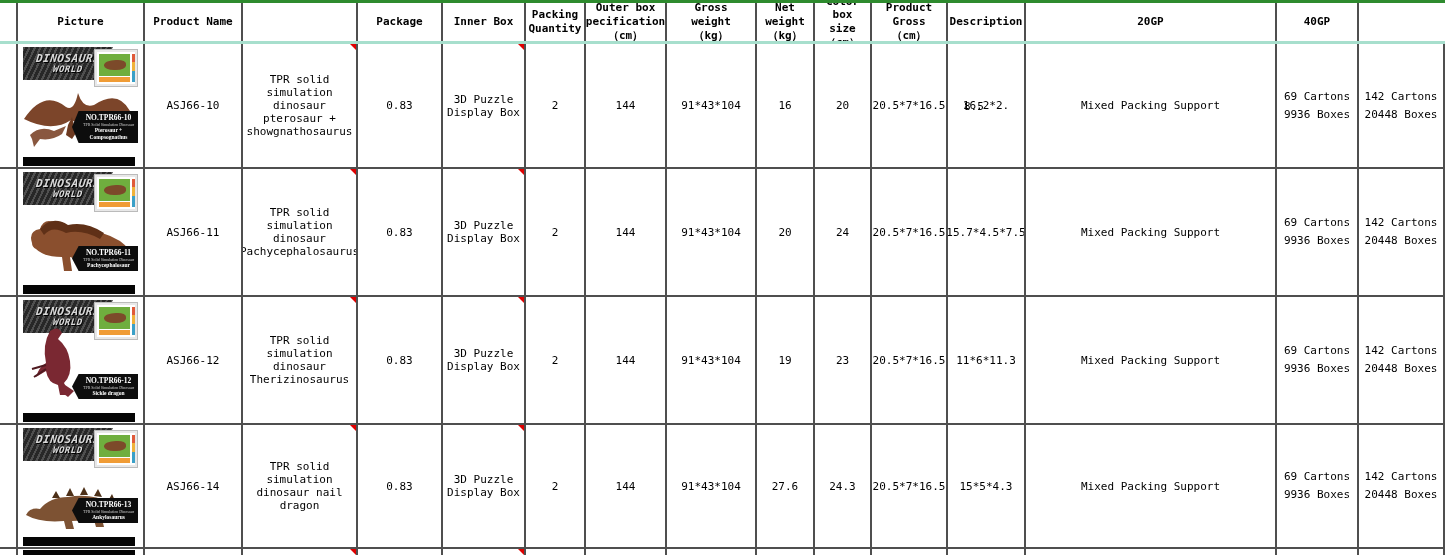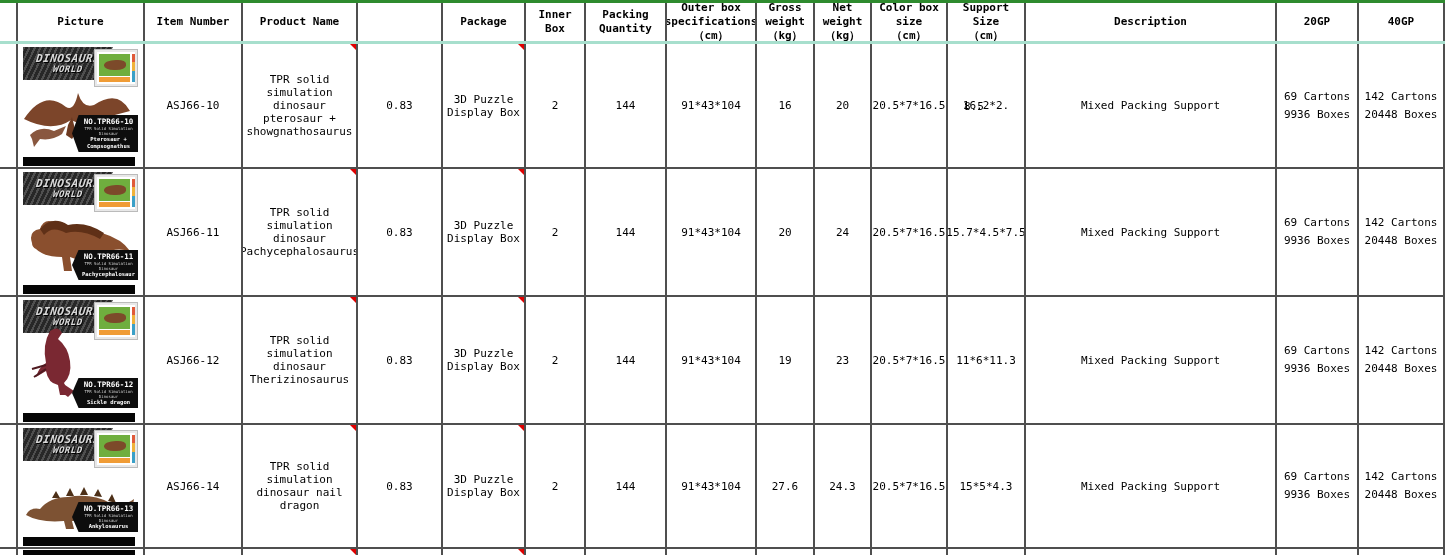--- a/index.html
+++ b/index.html
@@ -28,55 +28,54 @@
     clip-path:polygon(0 0,100% 0,80% 100%,0 100%);
     display:flex; flex-direction:column; align-items:center; justify-content:center; }
   .banner .b1 { font-size:11px; } .banner .b2 { font-size:9px; }
   .banner span { font-style:italic; font-weight:bold; color:#d8d8d8; letter-spacing:.5px; text-shadow:1px 1px 0 #000; line-height:1.05; transform:skewX(-6deg); }
   .minibox { position:absolute; top:6px; right:6px; width:42px; height:36px; background:#fff; border:2px solid #e8e8e8; box-shadow:0 0 0 1px #bbb; }
   .minibox .green { position:absolute; top:2px; left:2px; right:5px; bottom:8px; background:#6fae3e; }
   .minibox .dino-blob { position:absolute; top:8px; left:7px; width:22px; height:10px; background:#7c4a2a; border-radius:60% 40% 50% 50%; }
   .minibox .orange { position:absolute; left:2px; right:5px; bottom:2px; height:5px; background:#f09c36; }
   .minibox .tabs { position:absolute; top:2px; right:0; width:3px; bottom:2px; background:linear-gradient(#e05a3a 0 30%, #f0b23a 30% 60%, #3aa0c8 60% 100%); }
   .dino { position:absolute; left:4px; bottom:14px; }
-  .plabel { position:absolute; right:5px; bottom:15px; width:66px; background:#0d0d0d; color:#fff; padding:2px 2px 2px 9px; clip-path:polygon(10% 0,100% 0,100% 100%,10% 100%,0 50%); text-align:center; }
+  .plabel { position:absolute; right:5px; bottom:24px; width:66px; background:#0d0d0d; color:#fff; padding:2px 2px 2px 9px; clip-path:polygon(10% 0,100% 0,100% 100%,10% 100%,0 50%); text-align:center;font-family:Liberation Serif, serif; }
   .plabel .no { font-size:7.5px; font-weight:bold; line-height:1.2; }
   .plabel .sub { font-size:4px; color:#cfcfcf; line-height:1.3; }
   .plabel .nm { font-size:5.5px; font-weight:bold; line-height:1.25; white-space:pre-line; }
   .botbar { position:absolute; left:5px; right:8px; bottom:1px; height:9px; background:#050505; }
   .stub-bar { position:absolute; left:5px; right:8px; top:1px; height:5px; background:#050505; }
 </style>
 </head>
 <body>
 
 <div id="sheet">
   <div class="top-bar"></div>
 
   <div class="row header">
     <div class="cell">Picture</div>
-    <div class="cell">Item Number</div>
     <div class="cell">Product Name</div>
     <div class="cell"></div>
     <div class="cell">Package</div>
     <div class="cell">Inner Box</div>
     <div class="cell ml">Packing
 Quantity</div>
     <div class="cell ml">Outer box
 specifications
 （cm）</div>
     <div class="cell ml">Gross
 weight
 （kg）</div>
     <div class="cell ml">Net
 weight
 （kg）</div>
     <div class="cell ml">Color box
 size
 （cm）</div>
-    <div class="cell ml">Support Size
+    <div class="cell ml">Product Gross
 （cm）</div>
     <div class="cell">Description</div>
     <div class="cell">20GP</div>
     <div class="cell">40GP</div>
   </div>
 
   <div class="row r1">
     <div class="cell pic">
       <div class="banner">
         <span class="b1">DINOSAURS</span>

